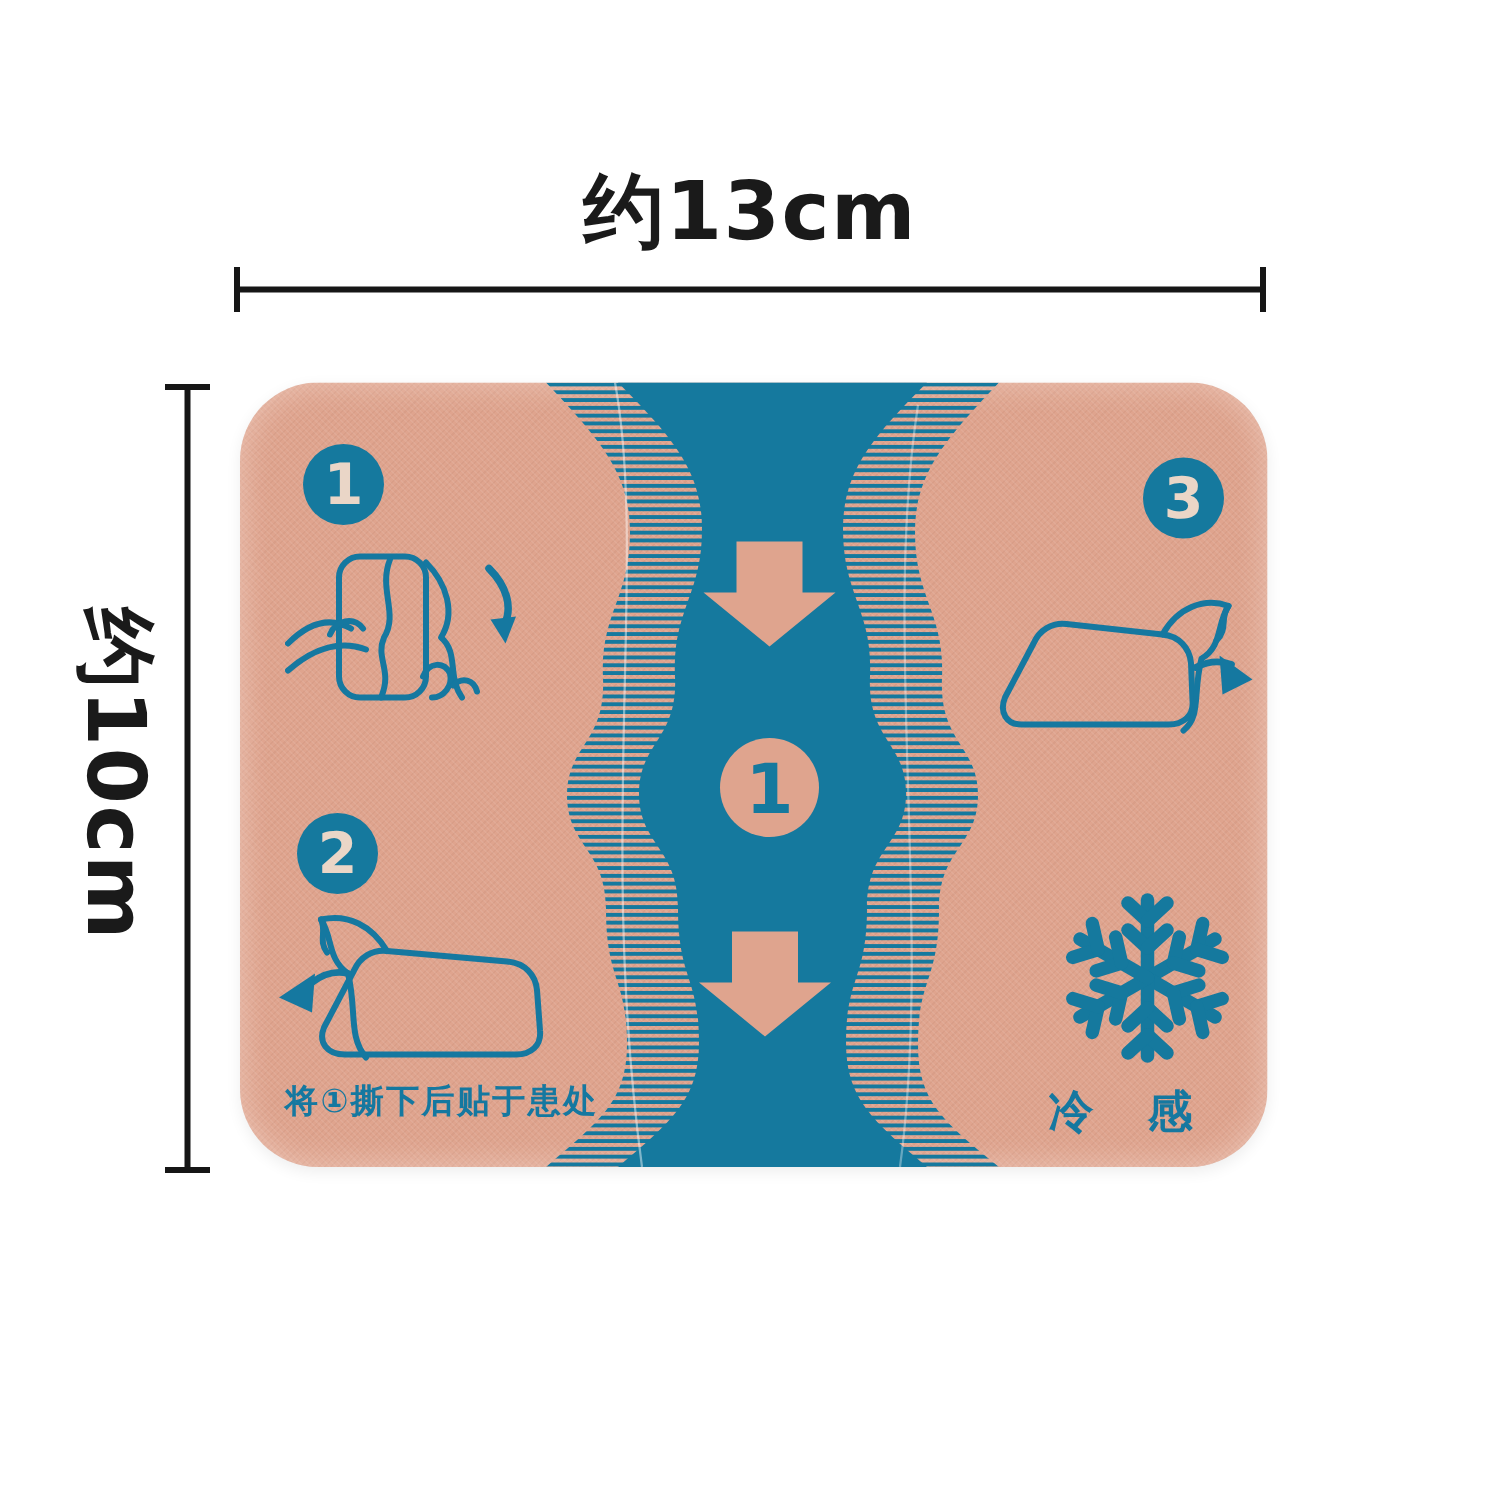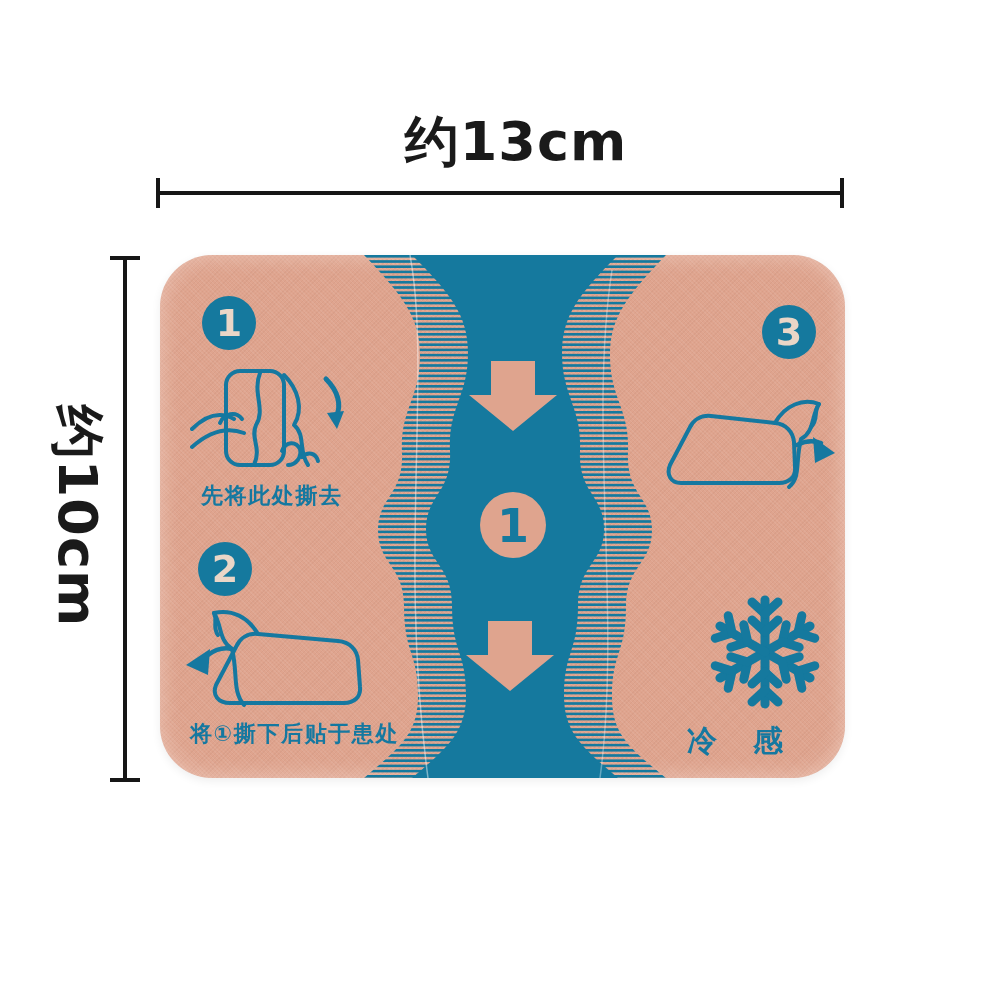--- a/index.html
+++ b/index.html
@@ -8,21 +8,21 @@
     font-family:"DejaVu Sans","Liberation Sans",sans-serif;
     position:relative;overflow:hidden;
   }
   .stage{position:absolute;inset:0;}
 
   
   .dim-label{
     position:absolute;color:#1a1a1a;font-weight:bold;font-size:54px;
     letter-spacing:1px;white-space:nowrap;
   }
-  .dim-label.top{left:516px;top:142px;transform:translate(-50%,-50%);}
+  .dim-label.top{left:500px;top:142px;transform:translate(-50%,-50%);}
   .dim-label.left{left:76px;top:516px;transform:translate(-50%,-50%) rotate(90deg);}
   .h-line{position:absolute;left:158px;top:191px;width:684px;height:4px;background:#161616;}
   .h-cap{position:absolute;top:178px;width:4px;height:30px;background:#161616;}
   .h-cap.l{left:156px;} .h-cap.r{left:840px;}
   .v-line{position:absolute;left:123px;top:258px;width:4px;height:522px;background:#161616;}
   .v-cap{position:absolute;left:110px;width:30px;height:4px;background:#161616;}
   .v-cap.t{top:256px;} .v-cap.b{top:778px;}
 
   
   .patch{
@@ -54,21 +54,21 @@
   .cap2{left:30px;top:464px;}
   .cap3{left:505px;top:243px;}
 
   .illus{position:absolute;}
   .il1{left:30px;top:110px;}
   .il2{left:18px;top:348px;}
   .il3{left:503px;top:138px;}
 
   .snow{position:absolute;left:540px;top:332px;}
   .cold-label{
-    position:absolute;left:584px;top:466px;transform:translateX(-50%);
+    position:absolute;left:596px;top:466px;transform:translateX(-50%);
     color:#1578a0;font-size:30px;font-weight:600;letter-spacing:36px;
     text-indent:18px;white-space:nowrap;
   }
 </style>
 </head>
 <body>
 
 <div class="stage">
 
   <div class="dim-label top">约13cm</div>
@@ -118,21 +118,20 @@
       <path d="M70,8 C62,28 76,44 66,60 C60,74 72,82 64,100"></path>
       <path d="M94,10 C108,24 114,44 104,60 C116,70 108,86 118,100"></path>
       <path d="M2,64 C16,50 30,46 44,54"></path>
       <path d="M2,82 C20,66 38,62 54,68"></path>
       <path d="M30,58 C34,48 46,46 52,54"></path>
       <path d="M92,86 C96,76 106,76 110,84 C112,92 106,100 98,100"></path>
       <path d="M112,92 C118,86 126,88 128,96"></path>
       <path d="M136,14 C148,26 152,40 146,52" stroke-width="5"></path>
       <path d="M137,48 L147,64 L154,46 Z" fill="#1578a0" stroke="none"></path>
     </svg>
-    <div class="caption cap1">先将此处撕去</div>
 
     <div class="badge b2">
       <span>2</span>
     </div>
     <svg class="illus il2" width="195" height="112" viewBox="0 0 195 112" fill="none" stroke="#1578a0" stroke-width="4" stroke-linecap="round" stroke-linejoin="round">
       <path d="M52,100 C40,100 34,92 38,82 L58,44 C62,35 70,30 80,31 L160,38 C172,39 179,47 180,57 L182,84 C183,94 176,100 166,100 Z"></path>
       <path d="M80,31 C70,14 54,6 36,10 C44,22 40,36 54,46 C60,70 54,88 66,102"></path>
       <path d="M36,10 C40,18 34,24 40,32"></path>
       <path d="M30,52 C38,46 46,44 54,46" stroke-width="4.5"></path>
       <path d="M8,62 L32,46 L30,72 Z" fill="#1578a0" stroke="none"></path>

